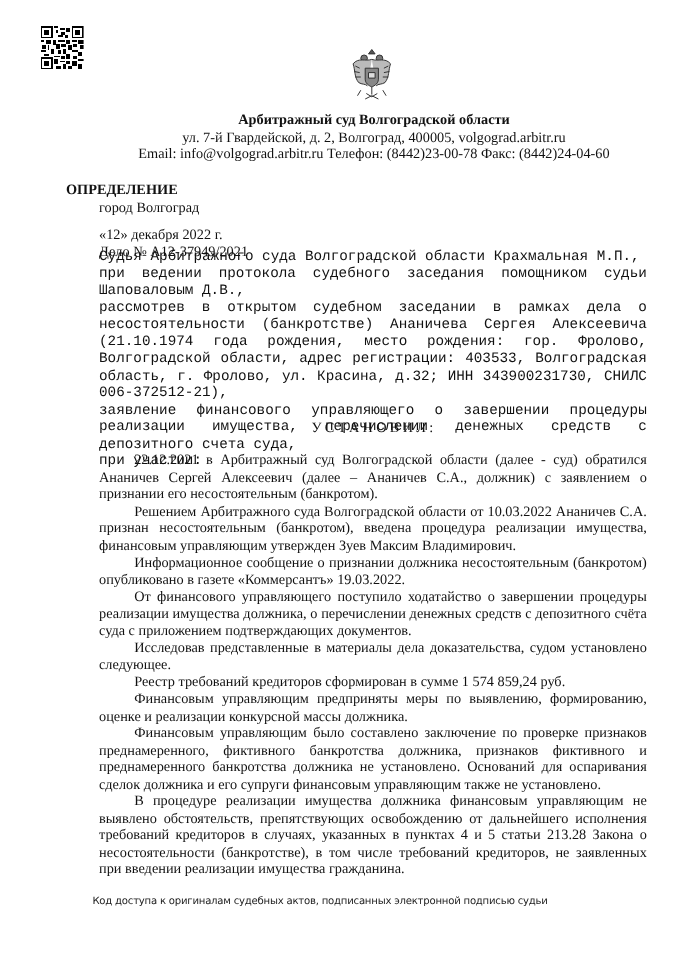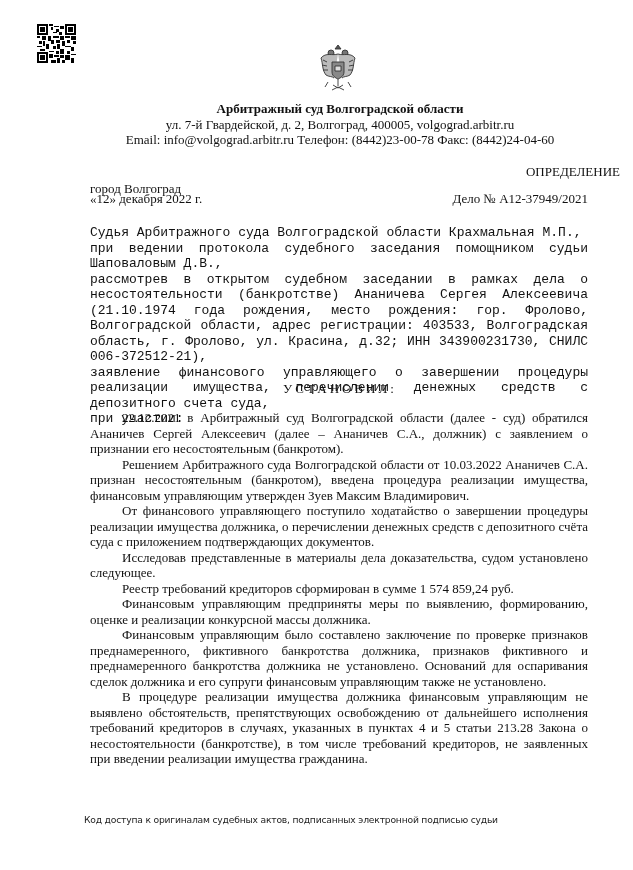--- a/index.html
+++ b/index.html
@@ -4,24 +4,24 @@
 <style>
   html, body { margin: 0; padding: 0; background: #ffffff; }
   body { width: 633px; height: 870px; position: relative; overflow: hidden;
          font-family: "Liberation Serif", "DejaVu Serif", serif; color: #111; }
   .qr { position: absolute; left: 37px; top: 17px; width: 39px; height: 53px; }
   .emblem { position: absolute; left: 318px; top: 42px; width: 40px; height: 54px; }
   .header { position: absolute; left: 60px; width: 560px; text-align: center; font-size: 13px; line-height: 15.5px; font-family: Liberation Serif, serif; }
   .court-name { top: 101px; font-weight: bold; }
   .address { top: 116.5px; }
   .contacts { top: 132px; }
-  .doc-title { position: absolute; top: 164px; left: 60px; width: 560px; text-align: right; font-weight: normal; font-size: 13px; }
+  .doc-title { position: absolute; top: 164px; left: 60px; width: 560px; text-align: left; font-weight: bold; font-size: 13px; }
   .meta { position: absolute; left: 90px; width: 498px; font-size: 13px; line-height: 15.5px; }
   .city { top: 181px; }
-  .date-row { top: 191px; display: flex; justify-content: space-between; }
+  .date-row { top: 205px; display: flex; justify-content: space-between; flex-direction: column; }
   .body { position: absolute; left: 90px; width: 498px; font-size: 13px; line-height: 15.5px; }
   .intro { top: 225px; font-family: Liberation Mono, monospace; }
   .intro p { margin: 0; text-align: justify; }
   .established { position: absolute; top: 381px; left: 60px; width: 560px; text-align: center; font-size: 13px; letter-spacing: 3px; }
   .facts { top: 410px; }
   .facts p { margin: 0; text-align: justify; text-indent: 32px; }
   .footer-note { position: absolute; left: 84px; top: 814px; font-family: "DejaVu Sans", "Liberation Sans", sans-serif; font-size: 9.2px; color: #222; letter-spacing: -0.2px; }
 </style>
 </head>
 <body>
@@ -115,20 +115,21 @@
   <p>рассмотрев в открытом судебном заседании в рамках дела о несостоятельности (банкротстве) Ананичева Сергея Алексеевича (21.10.1974 года рождения, место рождения: гор. Фролово, Волгоградской области, адрес регистрации:  403533, Волгоградская область, г. Фролово, ул. Красина, д.32; ИНН 343900231730, СНИЛС 006-372512-21),</p>
   <p>заявление финансового управляющего о завершении процедуры реализации имущества, перечислении денежных средств с депозитного счета суда,</p>
   <p>при участии:</p>
 </div>
 
 <div class="established">УСТАНОВИЛ:</div>
 
 <div class="body facts">
   <p>22.12.2021 в Арбитражный суд Волгоградской области (далее - суд) обратился Ананичев Сергей Алексеевич (далее – Ананичев С.А.,  должник) с заявлением о признании его несостоятельным (банкротом).</p>
   <p>Решением Арбитражного суда Волгоградской области от 10.03.2022 Ананичев С.А.  признан несостоятельным (банкротом), введена процедура реализации имущества, финансовым управляющим утвержден Зуев Максим Владимирович.</p>
+  <p>Информационное сообщение о признании должника несостоятельным (банкротом) опубликовано в газете «Коммерсантъ» 19.03.2022.</p>
   <p>От финансового управляющего поступило ходатайство о завершении процедуры реализации имущества должника, о перечислении денежных средств с депозитного счёта суда с приложением подтверждающих документов.</p>
   <p>Исследовав представленные в материалы дела доказательства, судом установлено следующее.</p>
   <p>Реестр требований кредиторов сформирован в сумме 1 574 859,24 руб.</p>
   <p>Финансовым управляющим предприняты меры по выявлению, формированию, оценке и реализации конкурсной массы должника.</p>
   <p>Финансовым управляющим было составлено заключение по проверке признаков преднамеренного, фиктивного банкротства должника, признаков фиктивного и преднамеренного банкротства должника не установлено. Оснований для оспаривания сделок должника и его супруги финансовым управляющим также не установлено.</p>
   <p>В процедуре реализации имущества должника финансовым управляющим не выявлено обстоятельств, препятствующих освобождению от дальнейшего исполнения требований кредиторов в случаях, указанных в пунктах 4 и 5 статьи 213.28 Закона о несостоятельности (банкротстве), в том числе требований кредиторов, не заявленных при введении реализации имущества гражданина.</p>
 </div>
 
 <div class="footer-note">Код доступа к оригиналам судебных актов, подписанных электронной подписью судьи</div>
 

